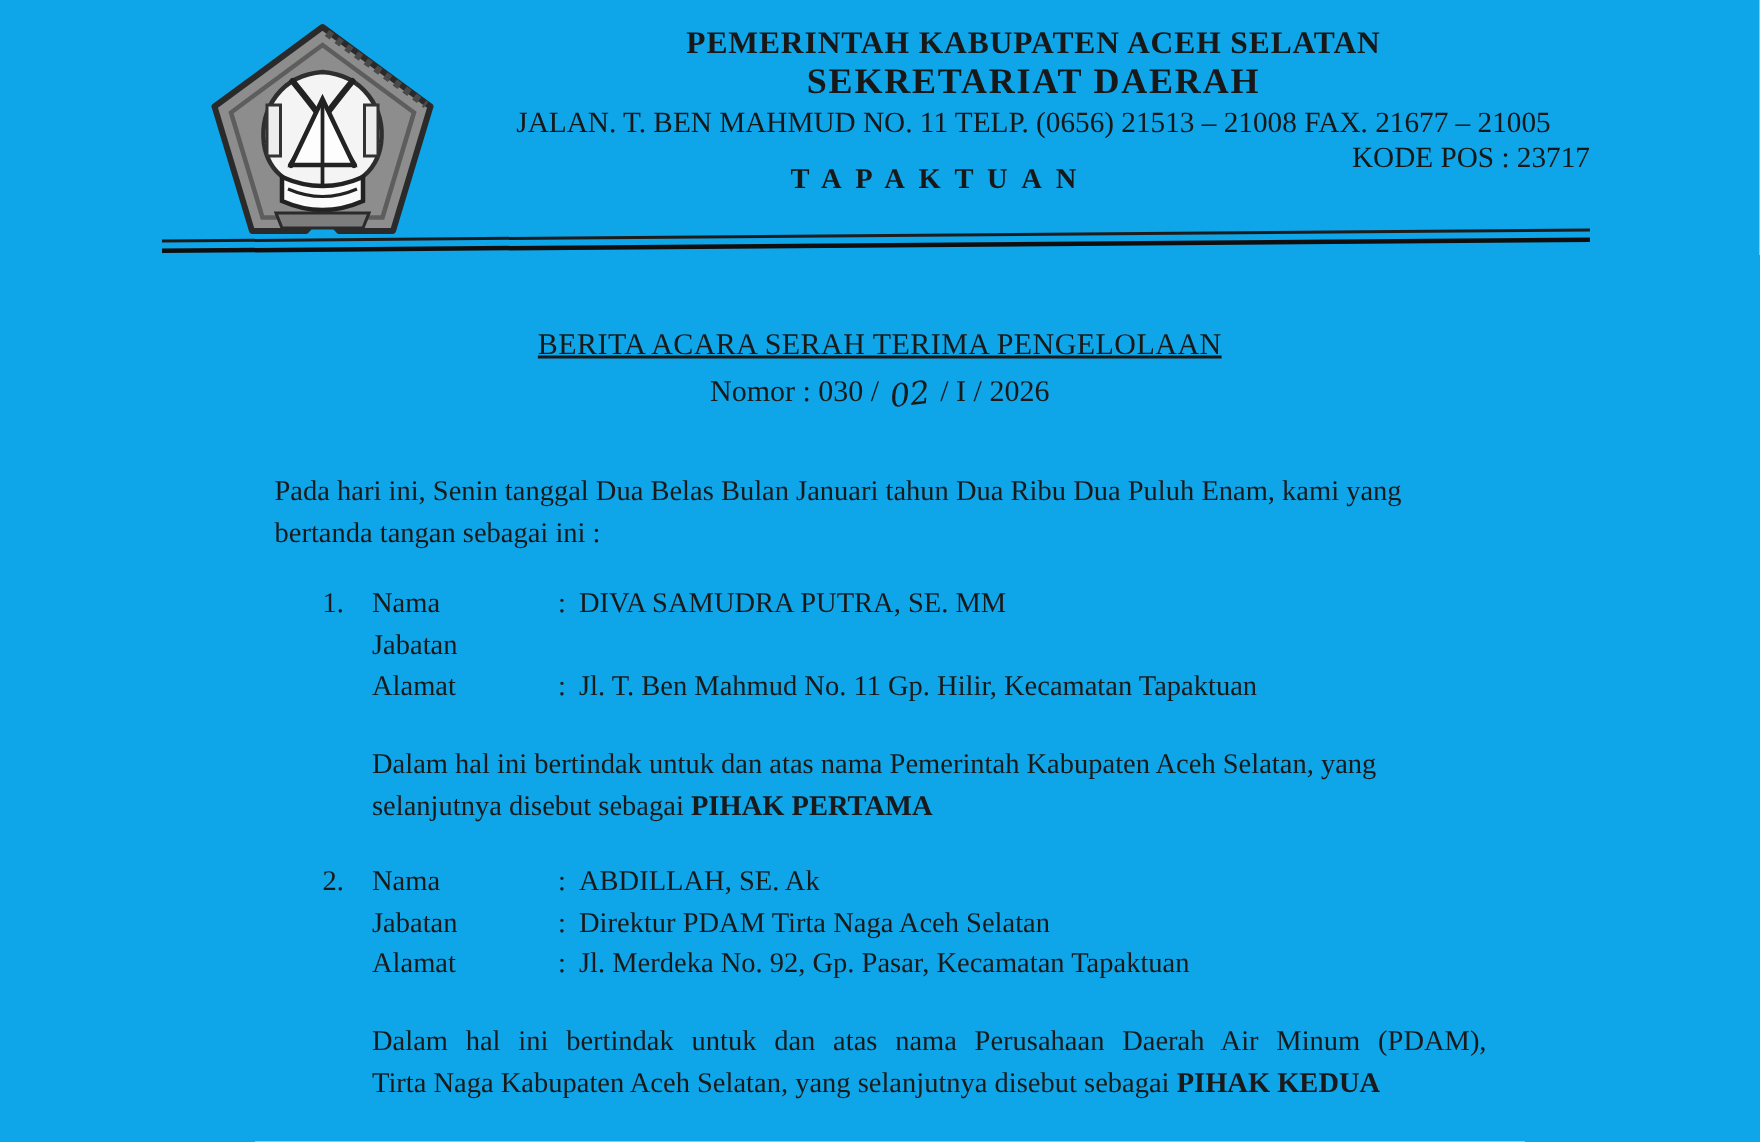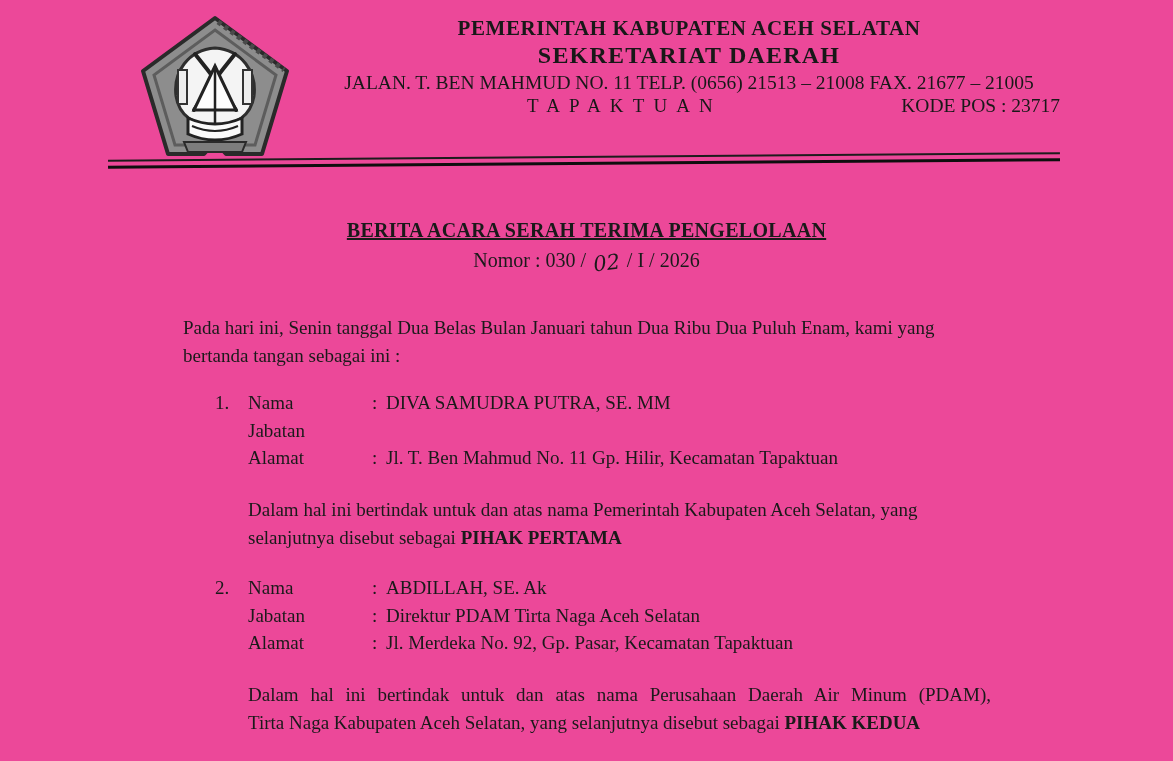--- a/index.html
+++ b/index.html
@@ -1,20 +1,20 @@
 <!DOCTYPE html>
 <html><head>
 <meta charset="utf-8">
 <style>
   html, body { margin: 0; padding: 0; background: #e8e8e8; }
   .page {
     position: relative;
     width: 1173px;
     height: 761px;
-    background: #ec4899;
+    background: #0ea5e9;
     overflow: hidden;
     font-family: "Liberation Serif", serif;
     color: #1a1a1a;
   }
 
   
   .logo {
     position: absolute;
     left: 138px;
     top: 14px;
@@ -47,22 +47,22 @@
   }
   .h-line4 {
     position: relative;
     height: 26px;
     margin-top: 1px;
     font-size: 19px;
   }
   .h-city {
     position: absolute;
     left: 212px;
-    top: 0;
-    font-weight: normal;
+    top: 14px;
+    font-weight: bold;
     letter-spacing: 0.48em;
   }
   .h-postal {
     position: absolute;
     right: 3px;
     top: 0;
     font-size: 19.5px;
   }
 
   .rule {
@@ -78,21 +78,21 @@
   
   .doc-title {
     position: absolute;
     left: 0;
     top: 219px;
     width: 1173px;
     text-align: center;
   }
   .title-heading {
     font-size: 20px;
-    font-weight: bold;
+    font-weight: normal;
     text-decoration: underline;
     letter-spacing: 0.3px;
   }
   .nomor-line {
     margin-top: 6px;
     font-size: 20px;
   }
   .hand-number {
     display: inline-block;
     font-family: "DejaVu Serif", serif;

